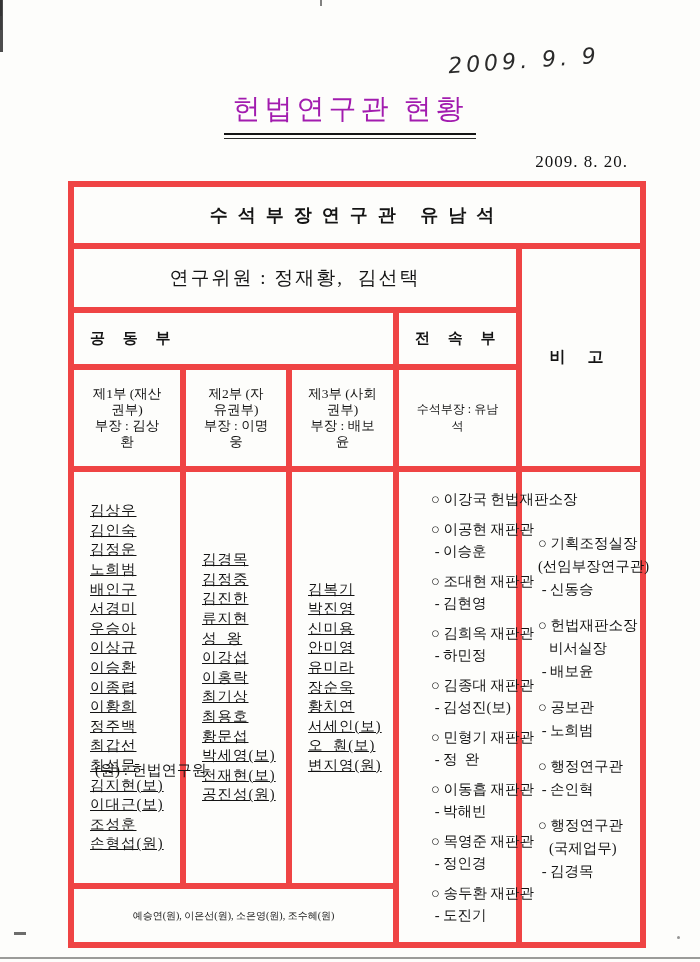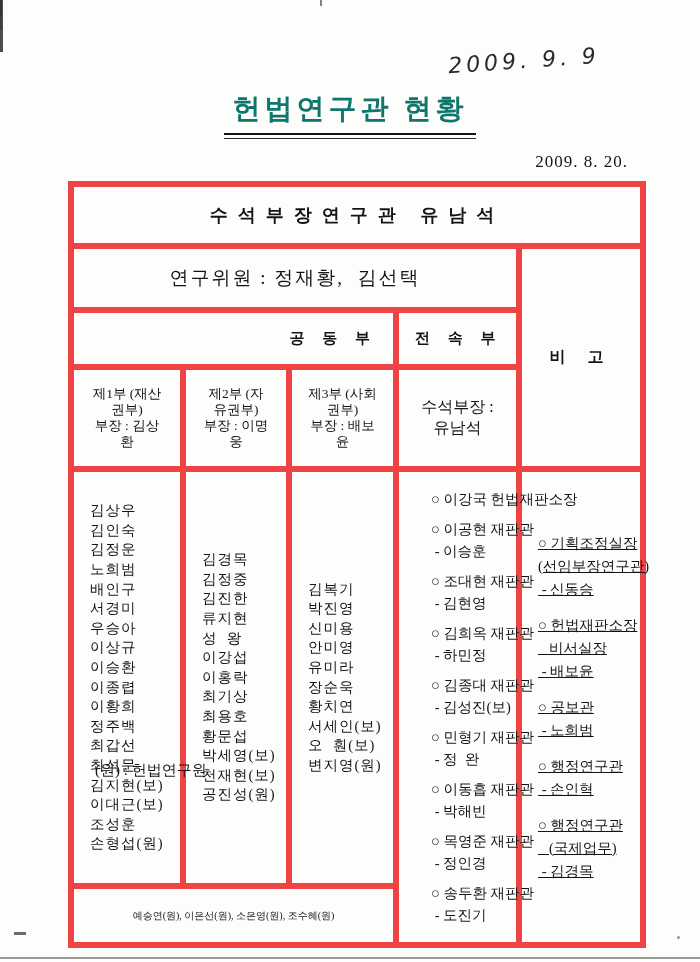--- a/index.html
+++ b/index.html
@@ -23,22 +23,22 @@
     font-style:italic;
     font-size:22px; letter-spacing:4px;
     color:#2b2b2b;
     transform:rotate(-4deg);
     white-space:pre;
   }
 
   
   .title-wrap { position:absolute; top:90px; left:0; width:700px; text-align:center; }
   .title {
-    margin:0; font-size:28px; font-weight:bold; letter-spacing:4px;
-    color:#0f766e; white-space:pre;
+    margin:0; font-size:28px; font-weight:normal; letter-spacing:4px;
+    color:#a21caf; white-space:pre;
   }
   .double-rule {
     width:252px; height:3px; margin:5px auto 0;
     border-top:2px solid #151515;
     border-bottom:1px solid #2a2a2a;
   }
 
   
   .doc-date {
     position:absolute; top:152px; right:72px;
@@ -55,34 +55,34 @@
   table.roster td { border:6px solid #ef4444; vertical-align:middle; padding:16px; }
   tr.r1 { height:28px; }
   tr.r2 { height:30px; }
   tr.r3 { height:23px; }
   tr.r4 { height:33px; }
   tr.r5 { height:397px; }
   tr.r6 { height:56px; }
 
   td.chief   { text-align:center; font-weight:bold; font-size:18px; letter-spacing:10px; white-space:pre; }
   td.advisors{ text-align:center; font-size:19px; letter-spacing:2px; white-space:pre; }
-  td.group-h { text-align:right; font-weight:bold; font-size:15px; letter-spacing:7px; white-space:pre; }
+  td.group-h { text-align:left; font-weight:bold; font-size:15px; letter-spacing:7px; white-space:pre; }
   td.remarks-h { text-align:center; font-weight:bold; font-size:16px; letter-spacing:9px; white-space:pre;margin-top:12px; }
   td.dept-h  { text-align:center; font-size:13.5px; line-height:16px; }
-  td.chief-head { text-align:center; font-size:16px; }
+  td.chief-head { text-align:center; font-size:12px; }
 
   td.names { vertical-align:top; padding:11px 0 0 18px; font-size:14.5px; }
-  td.names .line { height:19.6px; line-height:19.6px; white-space:pre; letter-spacing:1px; }
+  td.names .line { height:19.6px; line-height:19.6px; white-space:pre; letter-spacing:1px;text-decoration:underline; }
 
   td.exclusive { vertical-align:top; padding:12px 0 0 6px; font-size:14.5px; }
   td.exclusive .line { height:22px; line-height:22px; white-space:pre;margin-left:16px; }
   td.exclusive .line.gap { height:8px; }
 
   td.remarks { vertical-align:top; padding:13px 0 0 7px; font-size:14.5px; }
-  td.remarks .line { height:23px; line-height:23px; white-space:pre;text-decoration:underline; }
+  td.remarks .line { height:23px; line-height:23px; white-space:pre; }
   td.remarks .line.gap { height:13px; }
 
   td.foot { text-align:center; font-size:10px; white-space:pre; }
 
   
   .note { position:absolute; left:78px; top:760px; font-size:15px; line-height:21px; }
   .note .n2 { margin-left:17px; }
 
   
   .art { position:absolute; background:#2e2e2e; }

